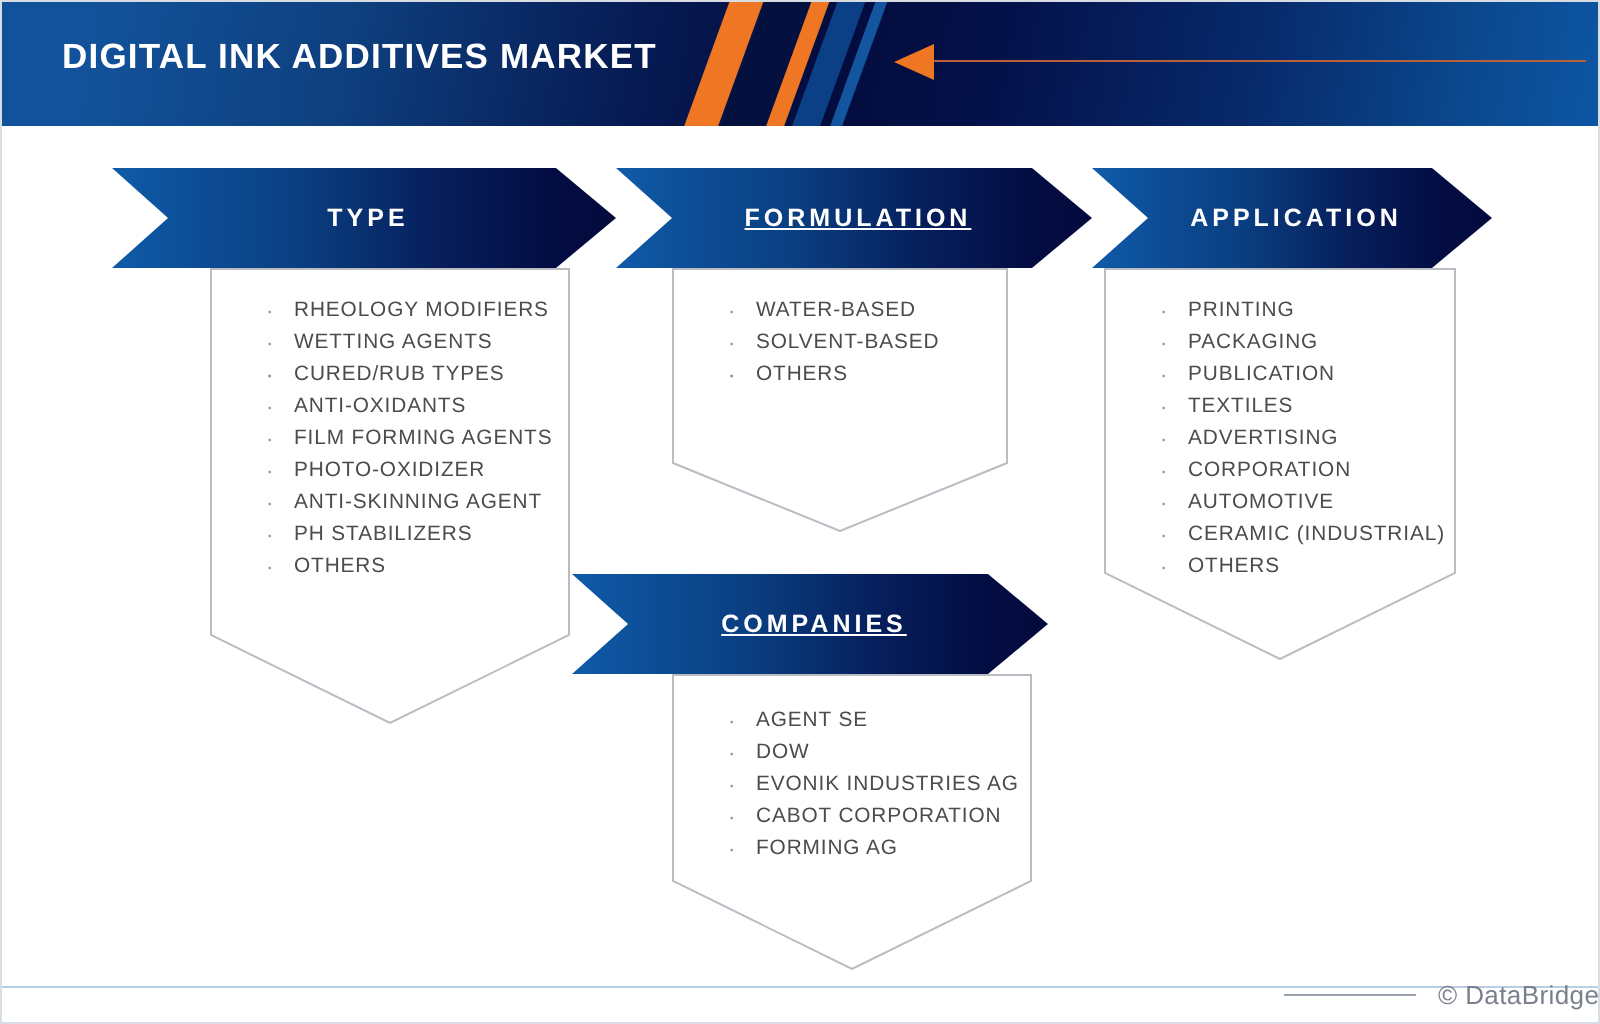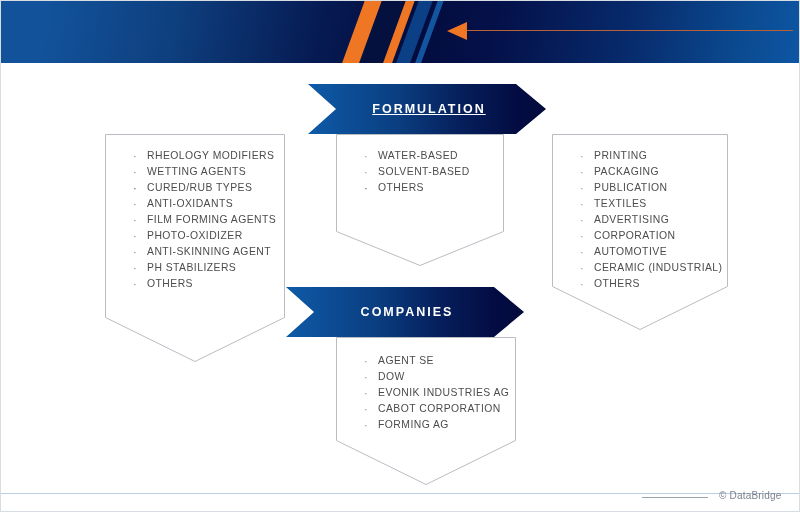--- a/index.html
+++ b/index.html
@@ -136,20 +136,21 @@
     left: 545px;
     top: 83px;
     width: 200px;
     clip-path: polygon(0 0, 170px 0, 200px 25px, 170px 50px, 0 50px, 28px 25px);
   }
   #banner-companies {
     left: 285px;
     top: 286px;
     width: 238px;
     clip-path: polygon(0 0, 208px 0, 238px 25px, 208px 50px, 0 50px, 28px 25px);
+    text-decoration: underline;
   }
 
   
   .panel {
     position: absolute;
     box-sizing: border-box;
   }
   .panel-shape {
     position: absolute;
     left: 0;
@@ -213,40 +214,44 @@
     top: 496px;
     width: 66px;
     height: 1px;
     background: #9aa3b0;
   }
   #footer-logo {
     position: absolute;
     left: 718px;
     top: 489px;
     color: #7a7f8c;
-    font-size: 10px;
+    font-size: 13px;
     letter-spacing: 0.2px;
     white-space: nowrap;
   }
 </style>
 </head>
 <body>
 
 <div id="page">
 
   <div id="header-band">
     <div class="hdr-stripe" id="hdr-stripe-dark-1"></div>
     <div class="hdr-stripe" id="hdr-stripe-orange-1"></div>
     <div class="hdr-stripe" id="hdr-stripe-orange-2"></div>
     <div class="hdr-stripe" id="hdr-stripe-navy-1"></div>
     <div class="hdr-stripe" id="hdr-stripe-navy-2"></div>
     <div id="hdr-arrow-line"></div>
     <div id="hdr-arrow-head"></div>
-  </div>
-
+    <div id="header-title">DIGITAL INK ADDITIVES MARKET</div>
+  </div>
+
+  <div class="banner" id="banner-type">
+    <span class="banner-text">TYPE</span>
+  </div>
   <div class="panel" id="panel-type">
     <svg class="panel-shape" viewBox="0 0 180 228" preserveAspectRatio="none">
       <polygon points="0.5,0.5 179.5,0.5 179.5,183.5 90,227.5 0.5,183.5"></polygon>
     </svg>
     <ul class="panel-list">
       <li class="panel-item"><span class="bullet">·</span><span>RHEOLOGY MODIFIERS</span></li>
       <li class="panel-item"><span class="bullet">·</span><span>WETTING AGENTS</span></li>
       <li class="panel-item"><span class="bullet">·</span></li>
       <li class="panel-item"><span class="bullet">·</span><span>CURED/RUB TYPES</span></li>
       <li class="panel-item"><span class="bullet">·</span><span>ANTI-OXIDANTS</span></li>
@@ -266,20 +271,23 @@
       <polygon points="0.5,0.5 167.5,0.5 167.5,97.5 84,131.5 0.5,97.5"></polygon>
     </svg>
     <ul class="panel-list">
       <li class="panel-item"><span class="bullet">·</span><span>WATER-BASED</span></li>
       <li class="panel-item"><span class="bullet">·</span><span>SOLVENT-BASED</span></li>
       <li class="panel-item"><span class="bullet">·</span></li>
       <li class="panel-item"><span class="bullet">·</span><span>OTHERS</span></li>
     </ul>
   </div>
 
+  <div class="banner" id="banner-application">
+    <span class="banner-text">APPLICATION</span>
+  </div>
   <div class="panel" id="panel-application">
     <svg class="panel-shape" viewBox="0 0 176 196" preserveAspectRatio="none">
       <polygon points="0.5,0.5 175.5,0.5 175.5,152.5 88,195.5 0.5,152.5"></polygon>
     </svg>
     <ul class="panel-list">
       <li class="panel-item"><span class="bullet">·</span><span>PRINTING</span></li>
       <li class="panel-item"><span class="bullet">·</span><span>PACKAGING</span></li>
       <li class="panel-item"><span class="bullet">·</span><span>PUBLICATION</span></li>
       <li class="panel-item"><span class="bullet">·</span><span>TEXTILES</span></li>
       <li class="panel-item"><span class="bullet">·</span><span>ADVERTISING</span></li>

